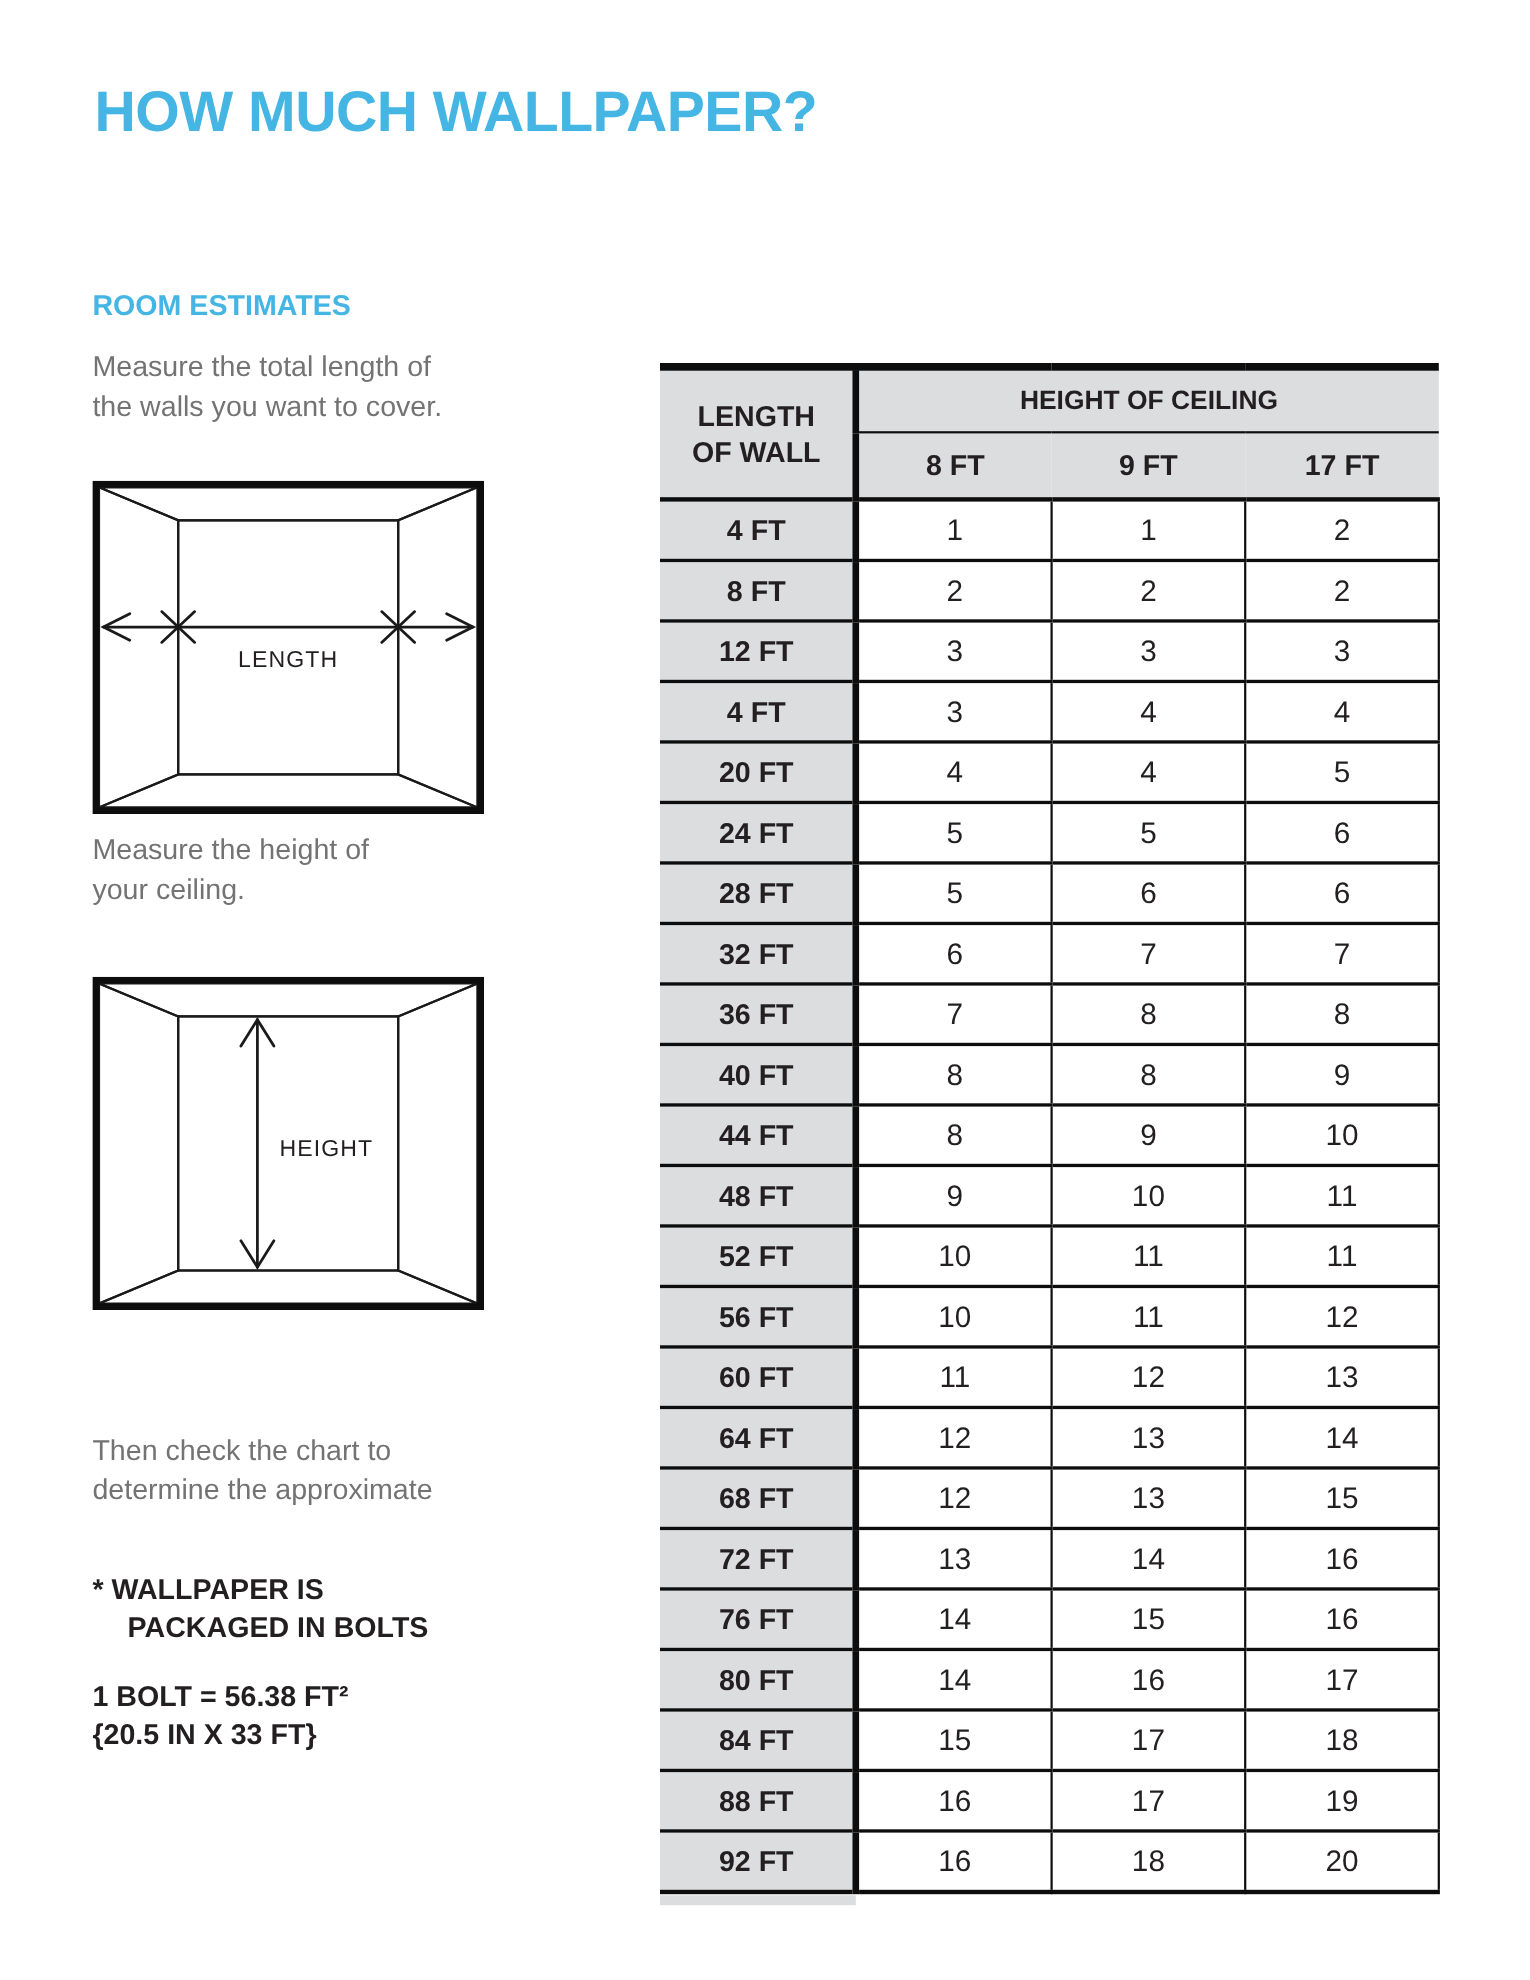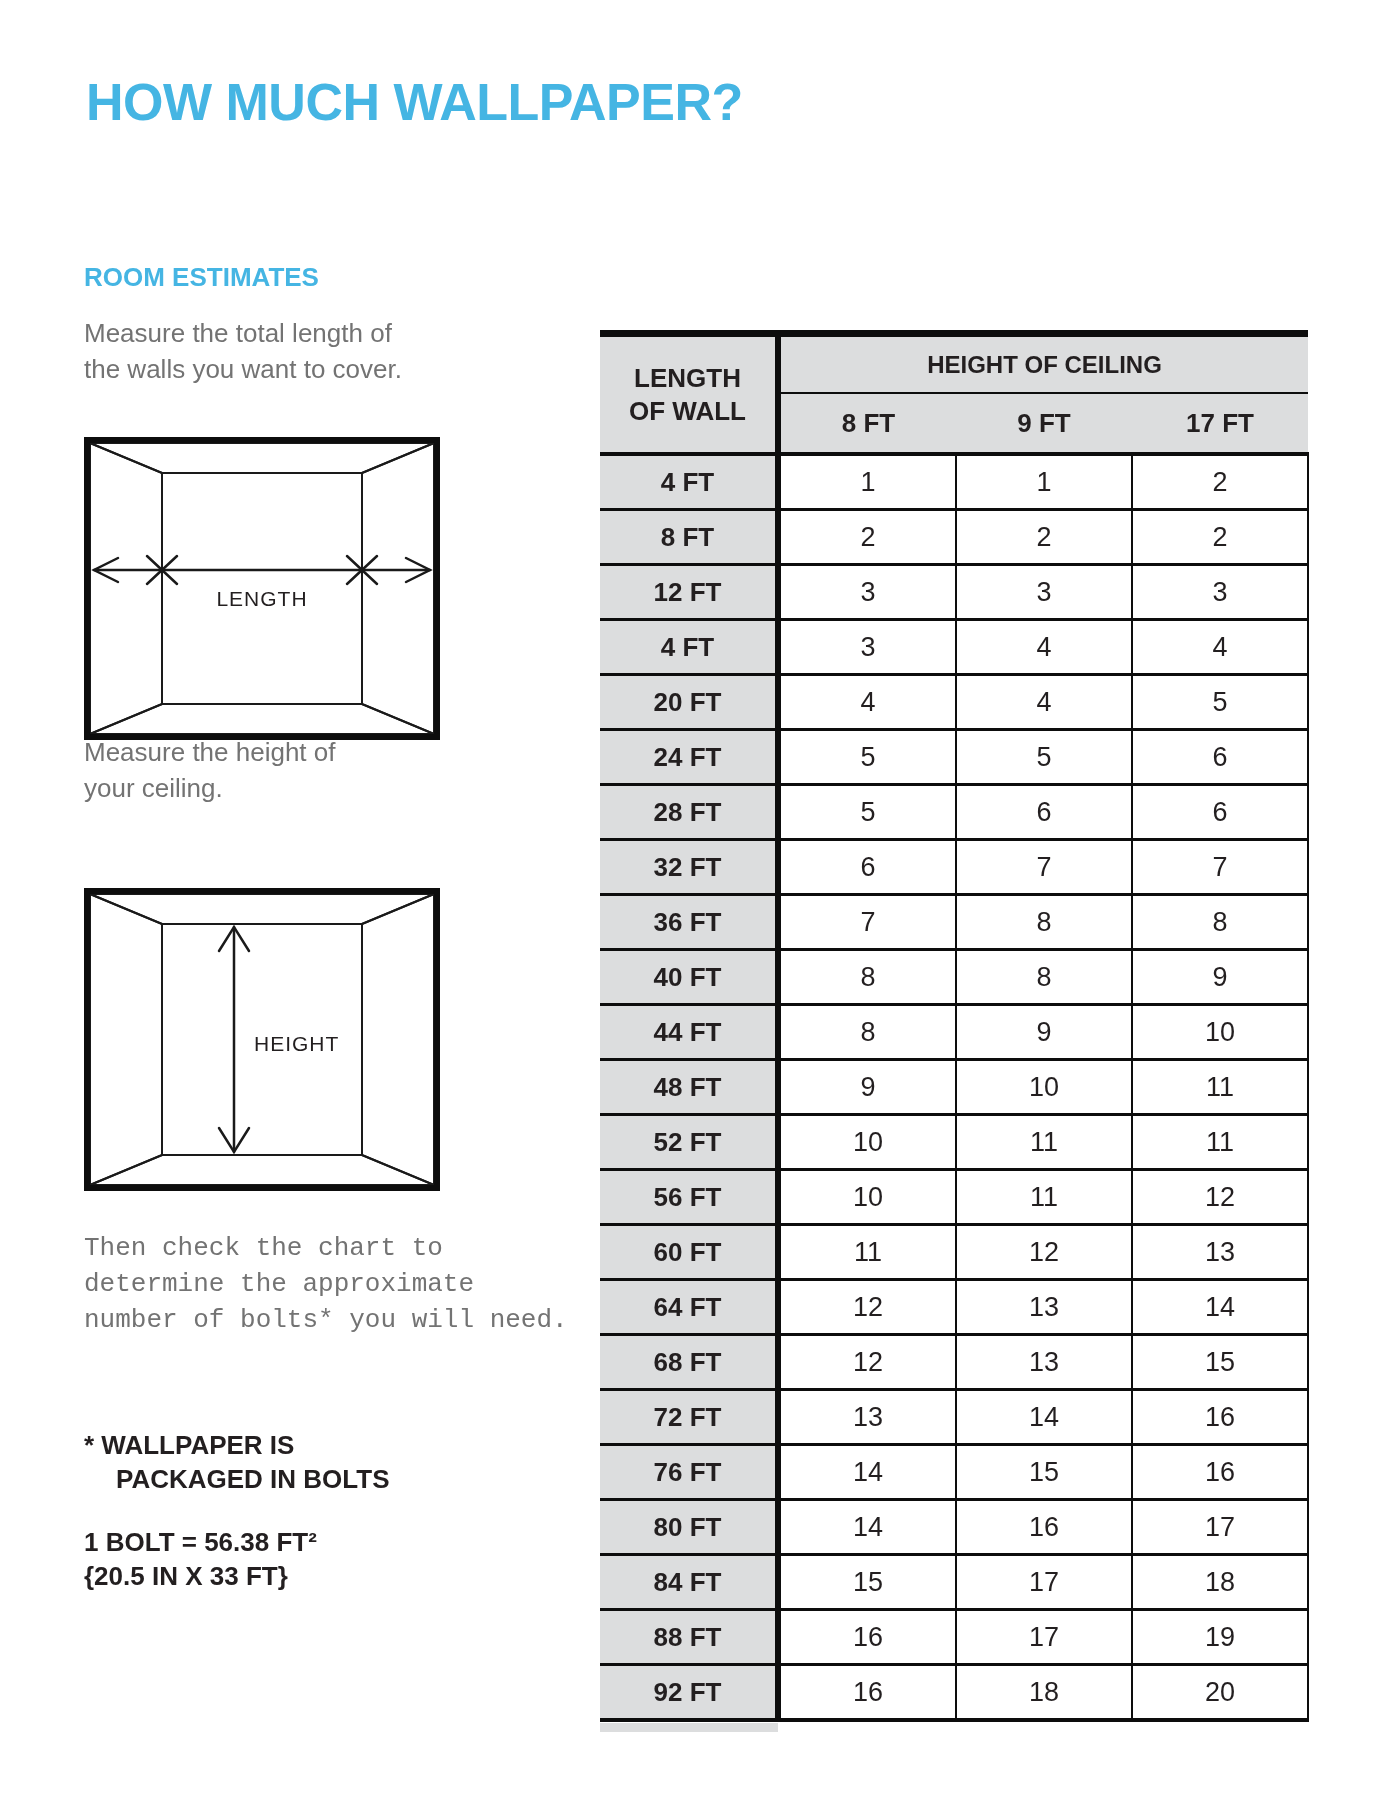--- a/index.html
+++ b/index.html
@@ -11,22 +11,22 @@
     position:absolute;left:86px;top:76px;margin:0;
     font-size:52px;font-weight:bold;letter-spacing:-0.5px;color:#45b5e3;line-height:1;
   }
   .section-heading{
     position:absolute;margin:0;font-size:26px;font-weight:bold;color:#45b5e3;line-height:1;
   }
   .heading-left{left:84px;top:264px;}
   .heading-right{left:600px;top:264px;width:708px;text-align:center;}
   .para{position:absolute;left:84px;margin:0;font-size:26px;line-height:36px;color:#737373;}
   .para-1{top:315px;}
-  .para-2{top:734px;}
-  .para-3{top:1230px;font-family:Liberation Mono, monospace;}
+  .para-2{top:754px;}
+  .para-3{top:1300px;}
   .room-diagram{position:absolute;left:84px;width:356px;height:303px;}
   .diagram-1{top:437px;}
   .diagram-2{top:888px;}
   .footnote{position:absolute;left:84px;top:1428px;margin:0;font-size:26px;font-weight:bold;line-height:34px;}
   .footnote .indent{margin-left:32px;}
   .bolt-equiv{position:absolute;left:84px;top:1525px;margin:0;font-size:26px;font-weight:bold;line-height:34px;}
   .bolts-table{
     position:absolute;left:600px;top:330px;width:708px;
     border-collapse:collapse;table-layout:fixed;
     border-top:7px solid #0d0d0d;border-bottom:4px solid #0d0d0d;
@@ -105,21 +105,21 @@
     <text x="178" y="30" text-anchor="middle" class="strip-text">CEILING</text>
     <text x="178" y="291" text-anchor="middle" class="strip-text">FLOOR</text>
     <g>
       <line x1="150" y1="39" x2="150" y2="264" class="room-arrow"></line>
       <polyline points="135,63 150,39 165,63" class="room-arrow"></polyline>
       <polyline points="135,240 150,264 165,240" class="room-arrow"></polyline>
     </g>
     <text x="170" y="163" text-anchor="start" class="measure-text">HEIGHT</text>
   </svg>
 
-  <p class="para para-3"><span>Then check the chart to</span><br><span>determine the approximate</span><br><span>number of bolts* you will need.</span></p>
+  <p class="para para-3"><span>Then check the chart to</span><br><span>determine the approximate</span><br></p>
 
   <p class="footnote"><span>* WALLPAPER IS</span><br><span class="indent">PACKAGED IN BOLTS</span></p>
 
   <p class="bolt-equiv"><span>1 BOLT = 56.38 FT²</span><br><span>{20.5 IN X 33 FT}</span></p>
 
   <table class="bolts-table">
     <colgroup>
       <col style="width:178px">
         <col style="width:178px">
         <col style="width:176px">

